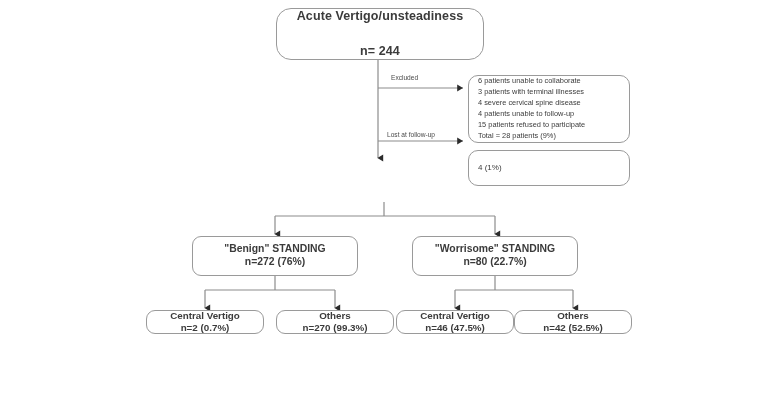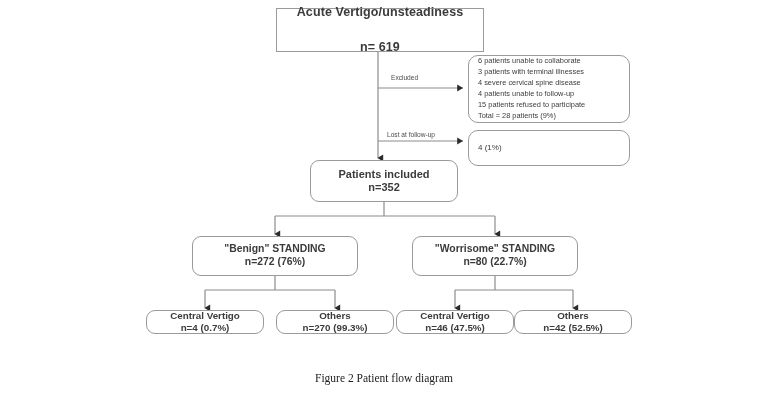--- a/index.html
+++ b/index.html
@@ -46,35 +46,36 @@
   .node .line2 {
     display: block;
     white-space: nowrap;
   }
 
   
   .node-root {
     left: 276px;
     top: 8px;
     width: 208px;
-    height: 44px;
-    border-radius: 0;
+    height: 52px;
+    border-radius: 15px;
     font-size: 12.5px;
     font-weight: 600;
     letter-spacing: 0.1px;
     gap: 20px;
   }
 
   
   .node-note {
     align-items: flex-start;
     justify-content: center;
     text-align: left;
     padding: 17px 9px;
     border-radius: 10px;
+    margin-top: 20px;
   }
   .node-excluded {
     left: 468px;
     top: 55px;
     width: 162px;
     height: 68px;
     font-size: 7.4px;
     line-height: 1.48;
   }
   .node-excluded .note-line {
@@ -183,69 +184,64 @@
 
       <path d="M495,276 L495,290"></path>
       <path d="M455,290 L573,290"></path>
       <path d="M455,290 L455,308" marker-end="url(#arrow-down)"></path>
       <path d="M573,290 L573,308" marker-end="url(#arrow-down)"></path>
     </g>
   </svg>
 
   <div class="node node-root">
     <span class="line1">Acute Vertigo/unsteadiness</span>
-    <span class="line2">n= 619</span>
+    <span class="line2">n= 244</span>
   </div>
 
   <div class="node node-note node-excluded">
     <span class="note-line">6 patients unable to collaborate</span>
     <span class="note-line">3 patients with terminal illnesses</span>
     <span class="note-line">4 severe cervical spine disease</span>
     <span class="note-line">4 patients unable to follow-up</span>
     <span class="note-line">15 patients refused to participate</span>
     <span class="note-line">Total = 28 patients (9%)</span>
   </div>
 
   <div class="node node-note node-lost">
     <span class="note-line">4   (1%)</span>
   </div>
 
   <span class="edge-label label-excluded">Excluded</span>
   <span class="edge-label label-lost">Lost at follow-up</span>
 
-  <div class="node node-included">
-    <span class="line1">Patients included</span>
-    <span class="line2">n=352</span>
-  </div>
 
   <div class="node node-group node-benign">
     <span class="line1">"Benign" STANDING</span>
     <span class="line2">n=272 (76%)</span>
   </div>
 
   <div class="node node-group node-worrisome">
     <span class="line1">"Worrisome" STANDING</span>
     <span class="line2">n=80 (22.7%)</span>
   </div>
 
   <div class="node node-leaf leaf-1">
     <span class="line1">Central Vertigo</span>
-    <span class="line2">n=4 (0.7%)</span>
+    <span class="line2">n=2 (0.7%)</span>
   </div>
 
   <div class="node node-leaf leaf-2">
     <span class="line1">Others</span>
     <span class="line2">n=270 (99.3%)</span>
   </div>
 
   <div class="node node-leaf leaf-3">
     <span class="line1">Central Vertigo</span>
     <span class="line2">n=46 (47.5%)</span>
   </div>
 
   <div class="node node-leaf leaf-4">
     <span class="line1">Others</span>
     <span class="line2">n=42 (52.5%)</span>
   </div>
 
-  <div class="caption">Figure 2 Patient flow diagram</div>
 
 </div>
 
 </body></html>

